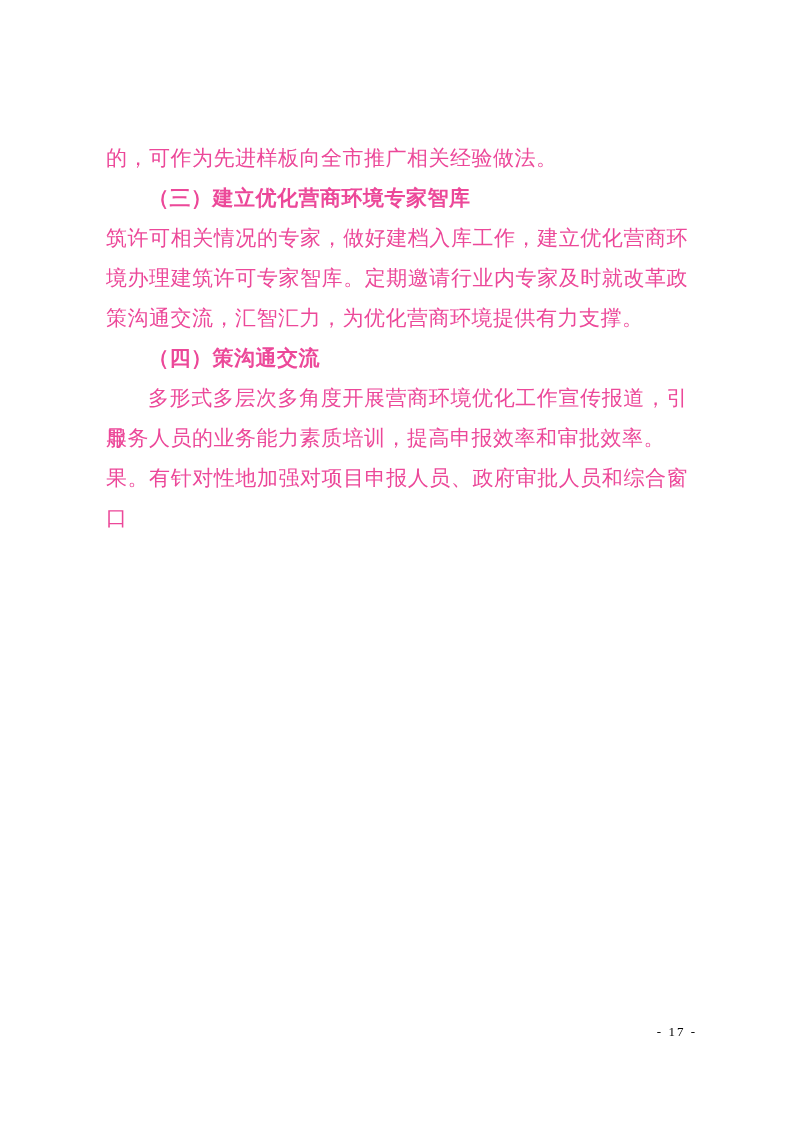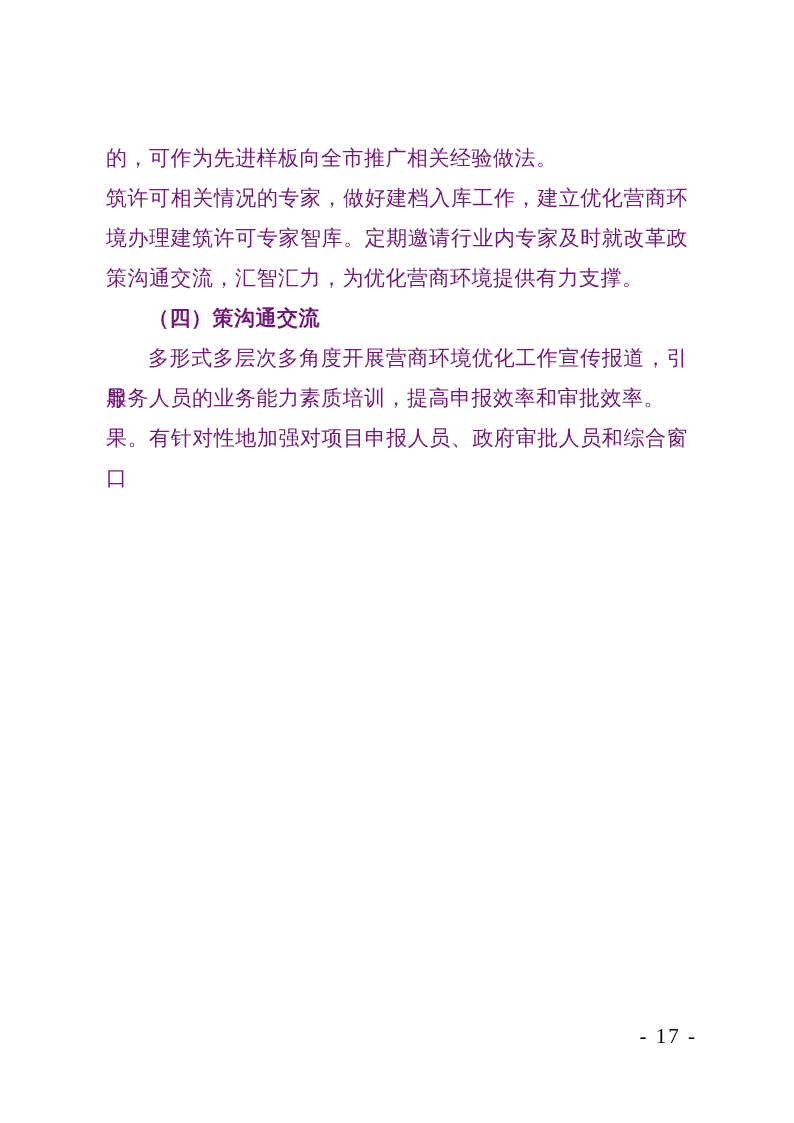--- a/index.html
+++ b/index.html
@@ -22,49 +22,50 @@
     left: 106px;
     top: 138px;
     width: 582px;
   }
   .line {
     font-size: 21px;
     line-height: 40px;
     height: 40px;
     letter-spacing: 0.5px;
     white-space: normal;
-    color: #701a75;
+    color: #ec4899;
     font-family: Liberation Serif, serif;
   }
   .line.heading {
     font-weight: bold;
   }
   .line.indent2 {
     text-indent: 42px;
   }
   .line.justify {
     text-align: justify;
     text-align-last: justify;
   }
   .page-number {
     position: absolute;
     top: 1024px;
     right: 97px;
-    font-size: 21px;
+    font-size: 13px;
     letter-spacing: 2px;
     color: #000000;
     font-family: "Liberation Serif", "DejaVu Serif", serif;
   }
 </style>
 </head>
 <body>
 
 <div class="page">
   <div class="content" id="doc-content">
       <div class="line">的，可作为先进样板向全市推广相关经验做法。</div>
+      <div class="line heading indent2">（三）建立优化营商环境专家智库</div>
       <div class="line justify">筑许可相关情况的专家，做好建档入库工作，建立优化营商环</div>
       <div class="line justify">境办理建筑许可专家智库。定期邀请行业内专家及时就改革政</div>
       <div class="line">策沟通交流，汇智汇力，为优化营商环境提供有力支撑。</div>
       <div class="line heading indent2">（四）策沟通交流</div>
       <div class="line indent2 justify">多形式多层次多角度开展营商环境优化工作宣传报道，引导</div>
       <div class="line">服务人员的业务能力素质培训，提高申报效率和审批效率。</div>
       <div class="line justify">果。有针对性地加强对项目申报人员、政府审批人员和综合窗口</div>
     </div>
   <div class="page-number">- 17 -</div>
 </div>

